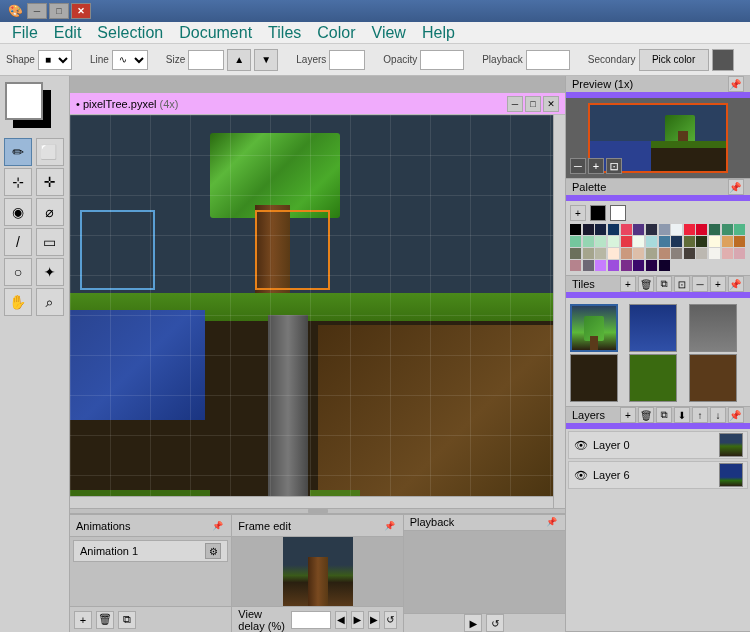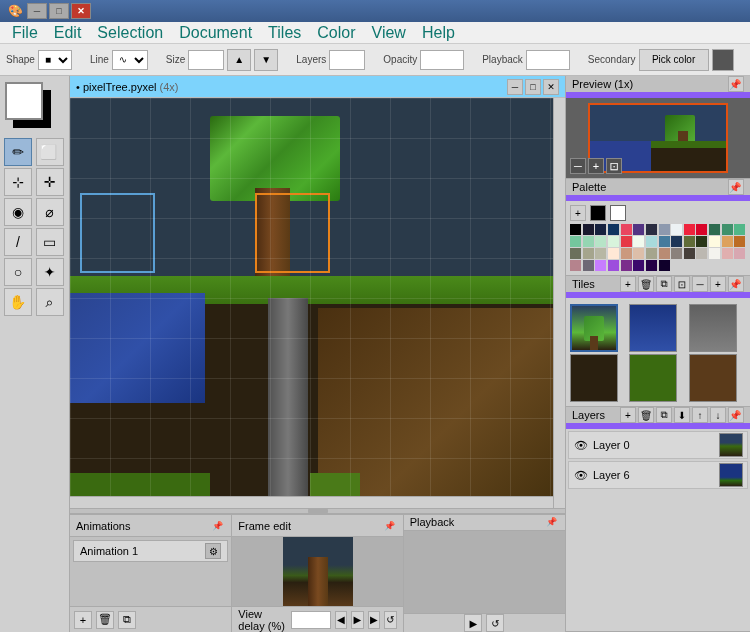--- a/index.html
+++ b/index.html
@@ -128,28 +128,29 @@
 
     
     #canvas-area {
       flex: 1;
       display: flex;
       flex-direction: column;
       background: #b0b0b0;
       min-width: 0;
     }
     #canvas-header {
-      background: #7dd3fc;
+      background: #f0abfc;
       height: 22px;
       display: flex;
       align-items: center;
       padding: 0 6px;
       font-size: 11px;
       border-bottom: 1px solid #bbb;
       justify-content: space-between;
+      margin-top: 17px;
     }
     #canvas-header .canvas-controls { display: flex; gap: 2px; }
     .canvas-ctrl-btn {
       width: 16px; height: 16px;
       background: #ccc;
       border: 1px solid #aaa;
       display: flex; align-items: center; justify-content: center;
       font-size: 9px; cursor: pointer;
     }
     #canvas-wrapper {

